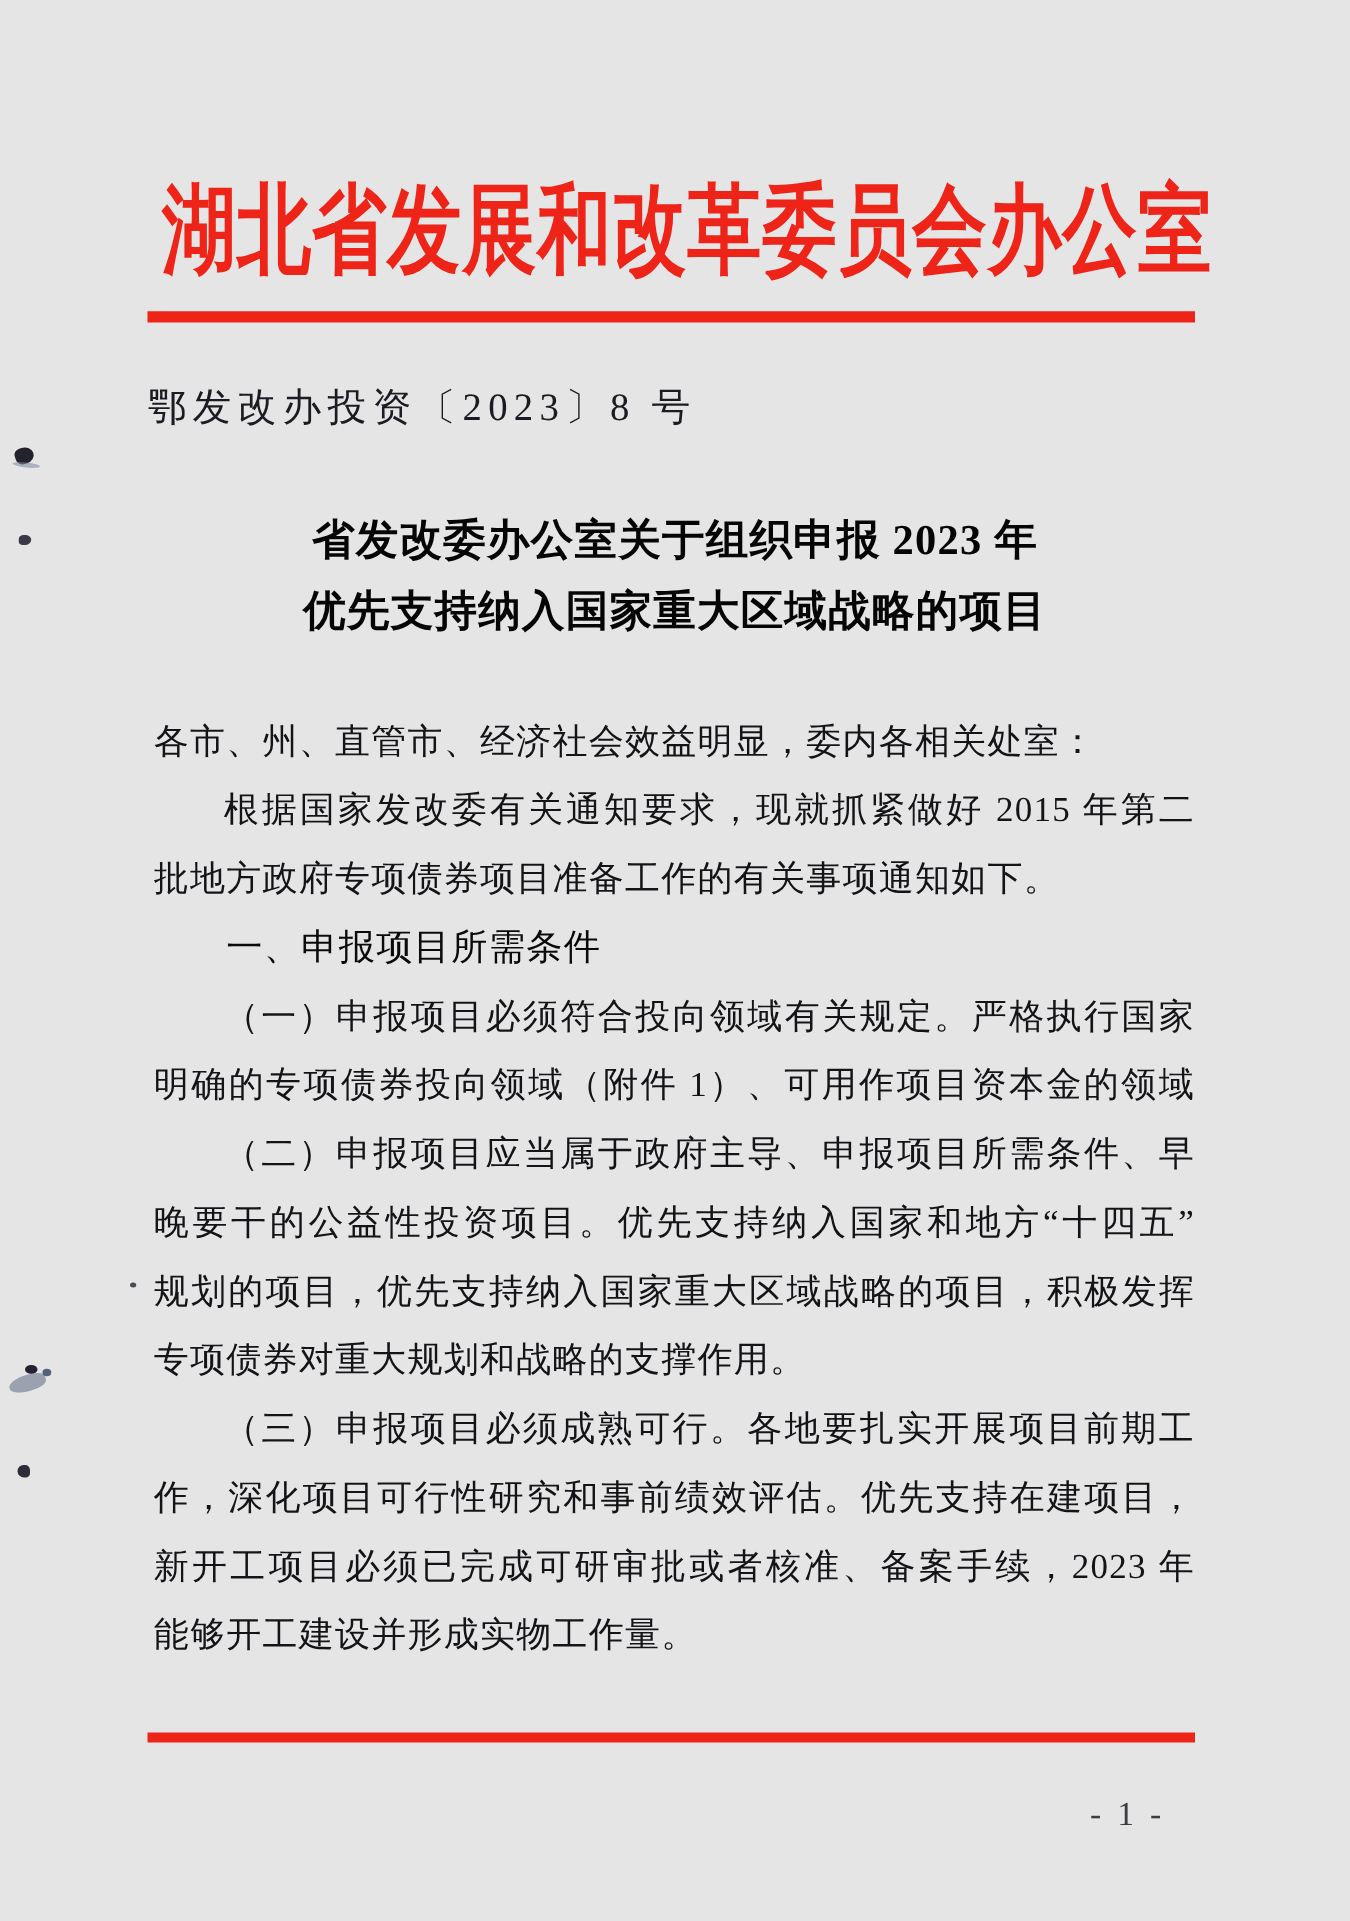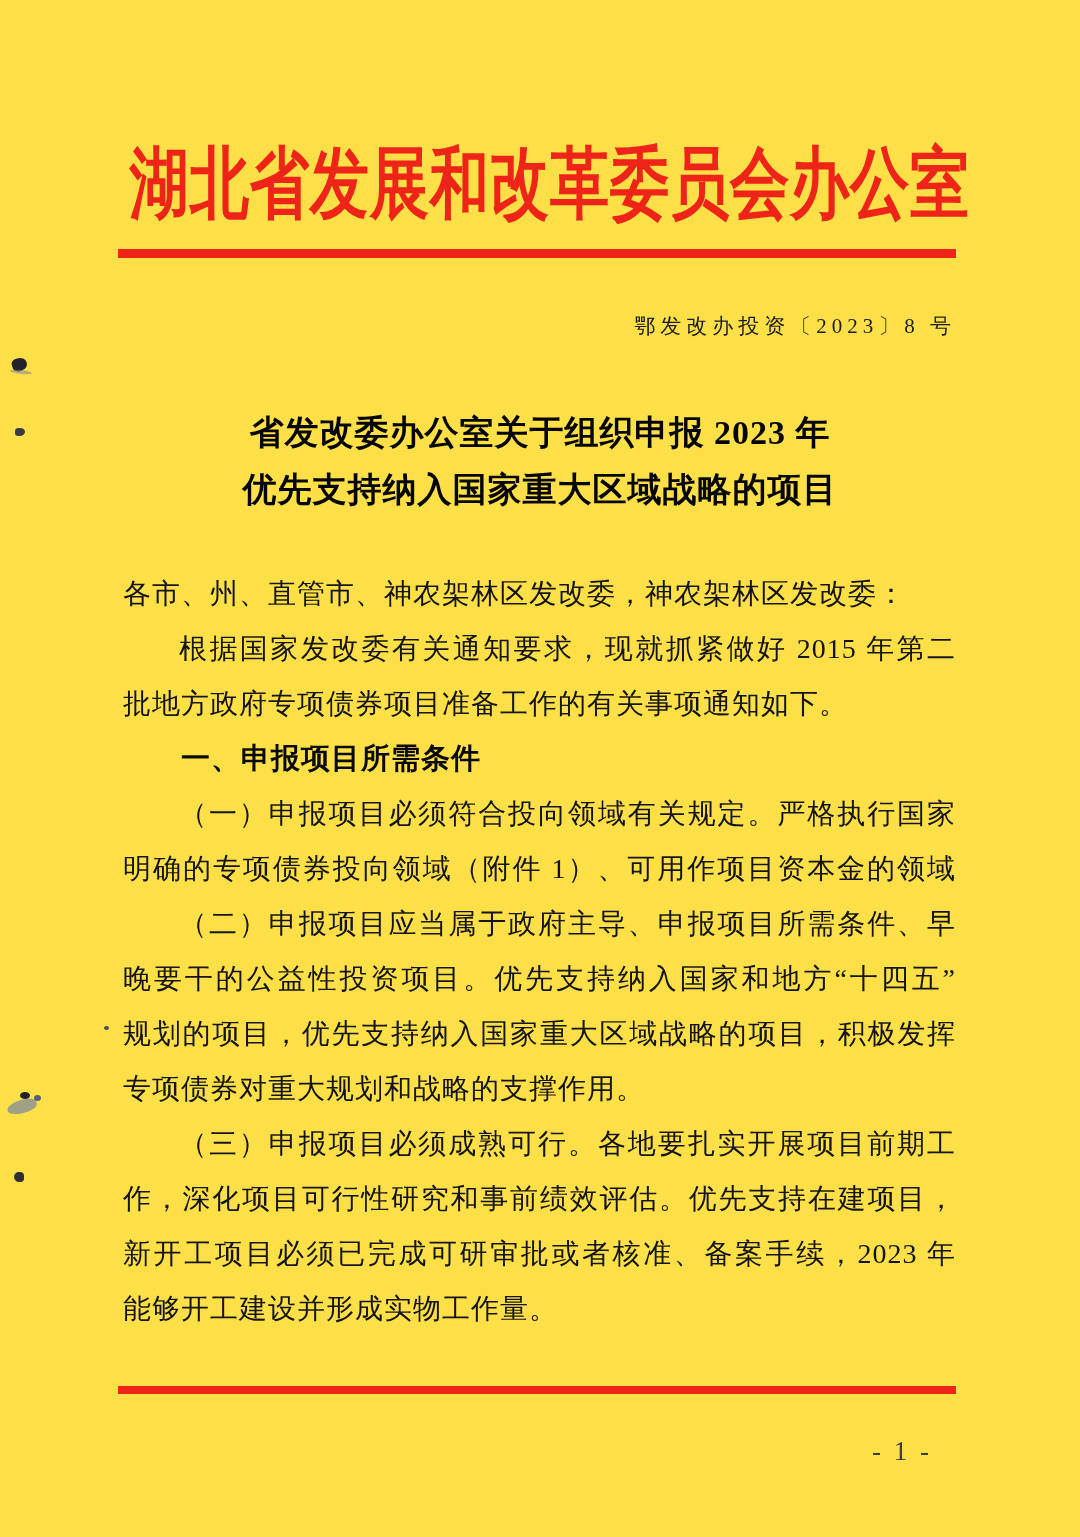--- a/index.html
+++ b/index.html
@@ -5,21 +5,21 @@
   :root{
     --red:#ee2419;
     --ink:#161616;
   }
   html,body{margin:0;padding:0;background:#9a9a9a;}
   .page{
     position:relative;
     width:1080px;
     height:1537px;
     margin:0 auto;
-    background:#fde047;
+    background:#e5e5e5;
     overflow:hidden;
     font-family:"Liberation Serif","DejaVu Serif",serif;
     color:var(--ink);
   }
 
   
   .agency-title{
     position:absolute;
     top:138px;
     left:0;
@@ -41,22 +41,22 @@
     background:var(--red);
   }
   .rule-top{top:249px;height:9px;}
   .rule-bottom{top:1386px;height:8px;}
 
   .doc-number{
     position:absolute;
     top:306px;
     left:118px;
     width:838px;
-    text-align:right;
-    font-size:21px;
+    text-align:left;
+    font-size:31px;
     line-height:40px;
     letter-spacing:5px;
     color:#1b1b22;
     white-space:nowrap;
   }
 
   .doc-title{
     position:absolute;
     top:404px;
     left:0;
@@ -83,21 +83,21 @@
     line-height:55px;
     overflow:hidden;
   }
   .stretch{
     text-align:justify;
     text-align-last:justify;
   }
   .indent{text-indent:2em;}
   .section-heading{
     font-family:"Liberation Sans","DejaVu Sans",sans-serif;
-    font-weight:bold;
+    font-weight:normal;
     font-size:29px;
     color:#0a0a0a;
   }
 
   .page-number{
     position:absolute;
     top:1436px;
     left:872px;
     font-size:27px;
     line-height:30px;
@@ -127,21 +127,21 @@
   <div class="rule rule-top"></div>
 
   <div class="doc-number">鄂发改办投资〔2023〕8 号</div>
 
   <div class="doc-title">
     <div>省发改委办公室关于组织申报 2023 年</div>
     <div>优先支持纳入国家重大区域战略的项目</div>
   </div>
 
   <div class="body-text">
-    <div class="ln">各市、州、直管市、神农架林区发改委，神农架林区发改委：</div>
+    <div class="ln">各市、州、直管市、经济社会效益明显，委内各相关处室：</div>
 
     <div class="ln stretch indent">根据国家发改委有关通知要求，现就抓紧做好 2015 年第二</div>
     <div class="ln">批地方政府专项债券项目准备工作的有关事项通知如下。</div>
 
     <div class="ln indent section-heading">一、申报项目所需条件</div>
 
     <div class="ln stretch indent">（一）申报项目必须符合投向领域有关规定。严格执行国家</div>
     <div class="ln stretch">明确的专项债券投向领域（附件 1）、可用作项目资本金的领域</div>
 
     <div class="ln stretch indent">（二）申报项目应当属于政府主导、申报项目所需条件、早</div>

